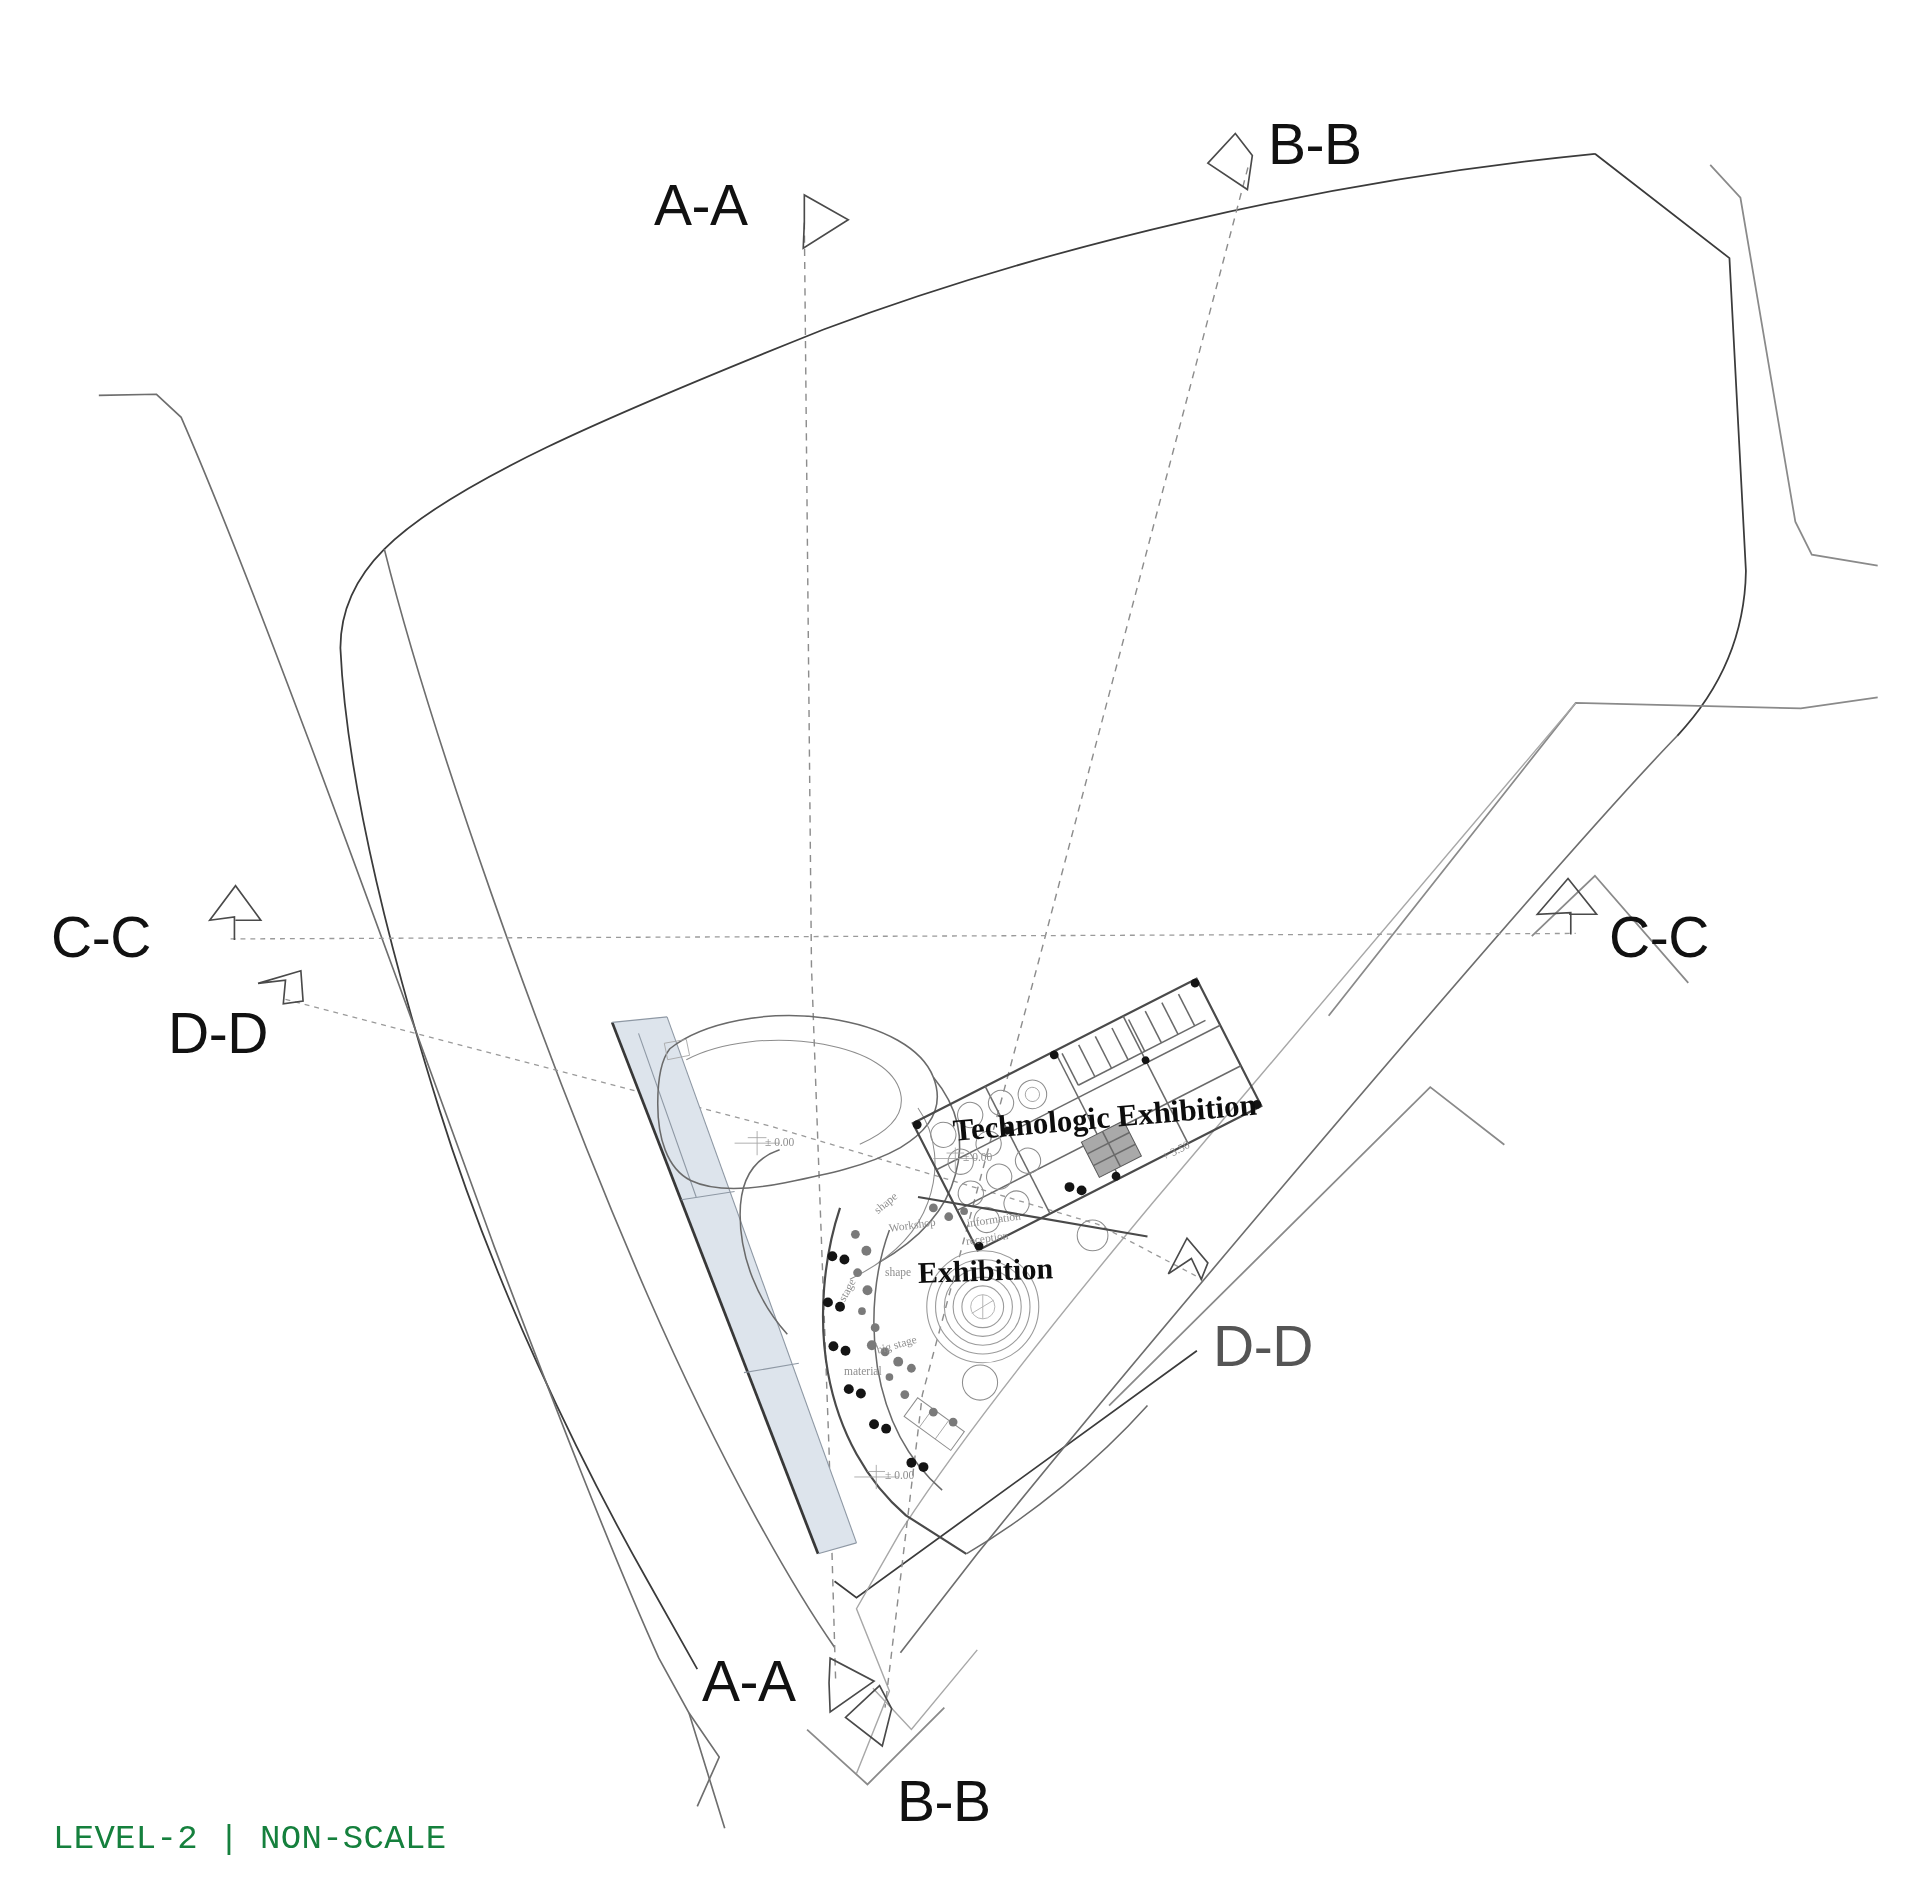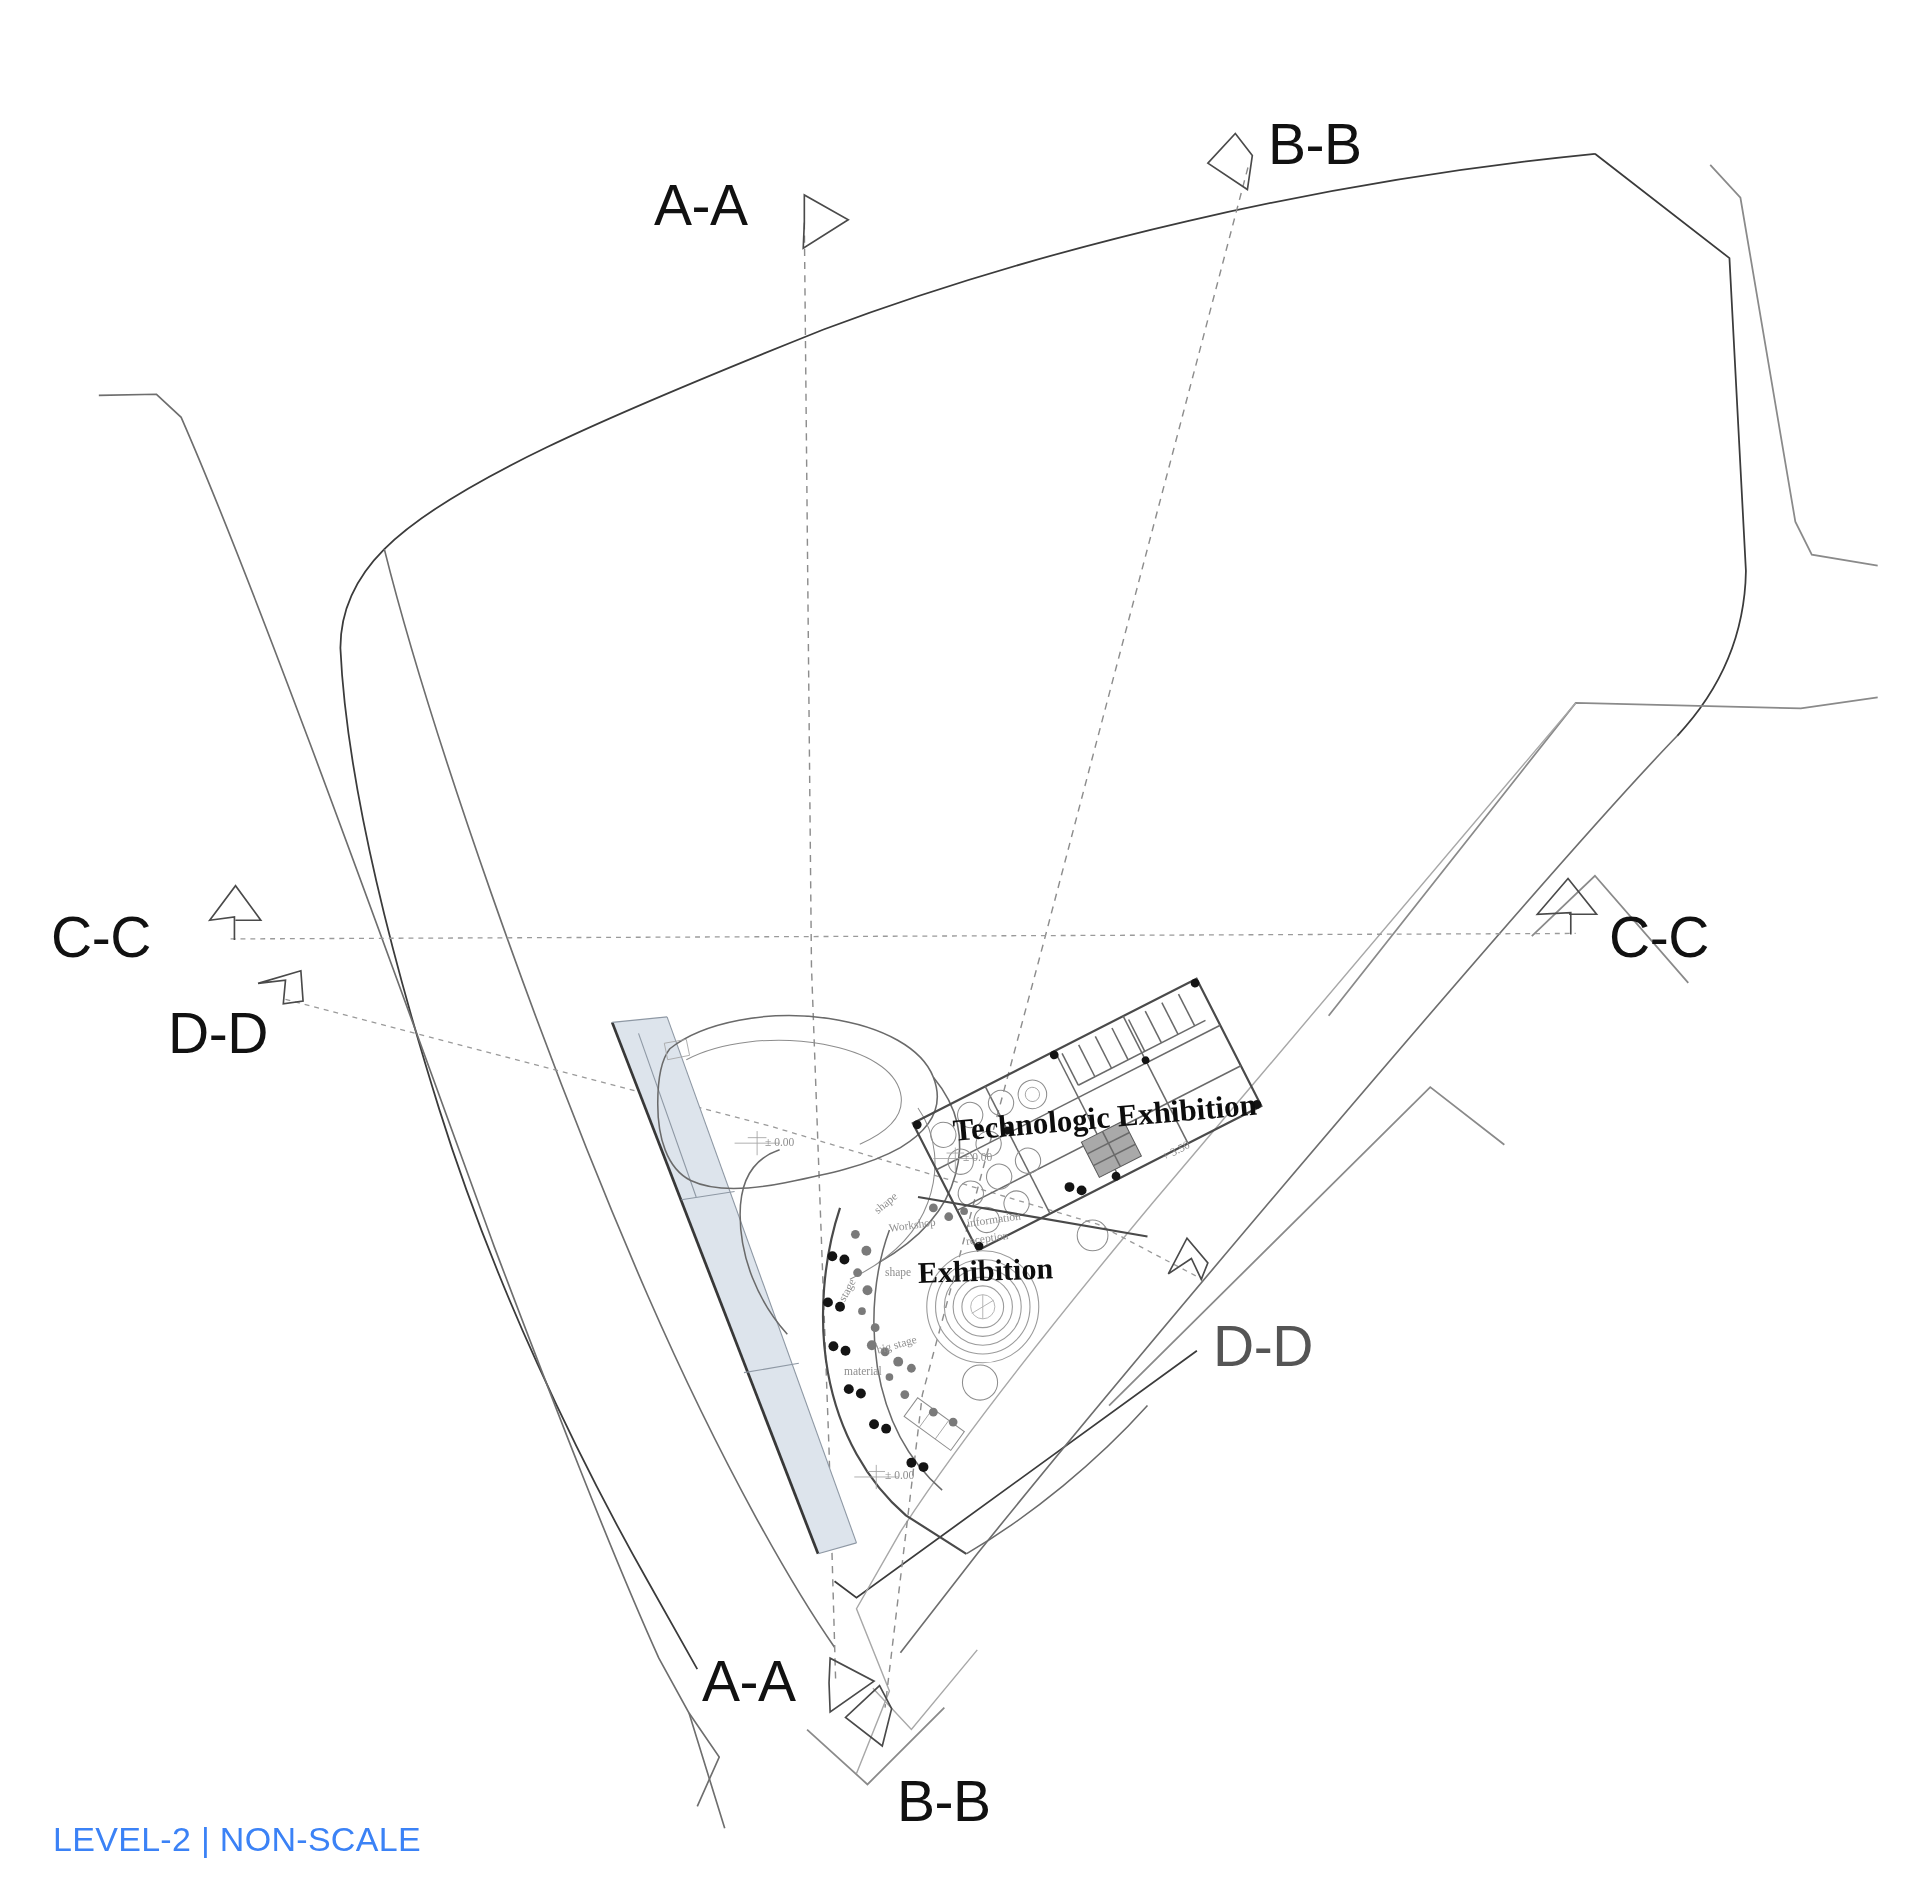--- a/index.html
+++ b/index.html
@@ -63,25 +63,25 @@
     letter-spacing: -0.5px;
     color: #111111;
     white-space: nowrap;
     line-height: 1;
   }
   .sec-label.light { color: #555555; }
   .caption {
     position: absolute;
     left: 53px;
     top: 1820px;
-    font-family: Liberation Sans, sans-serif;
+    font-family: Liberation Mono, monospace;
     font-size: 34px;
     font-weight: 400;
     letter-spacing: 0.3px;
-    color: #3b82f6;
+    color: #15803d;
     white-space: nowrap;
   }
   .plan-text {
     position: absolute;
     font-family: "Liberation Serif", serif;
     color: #0d0d0d;
     white-space: nowrap;
     font-weight: 700;
     line-height: 1;
   }

